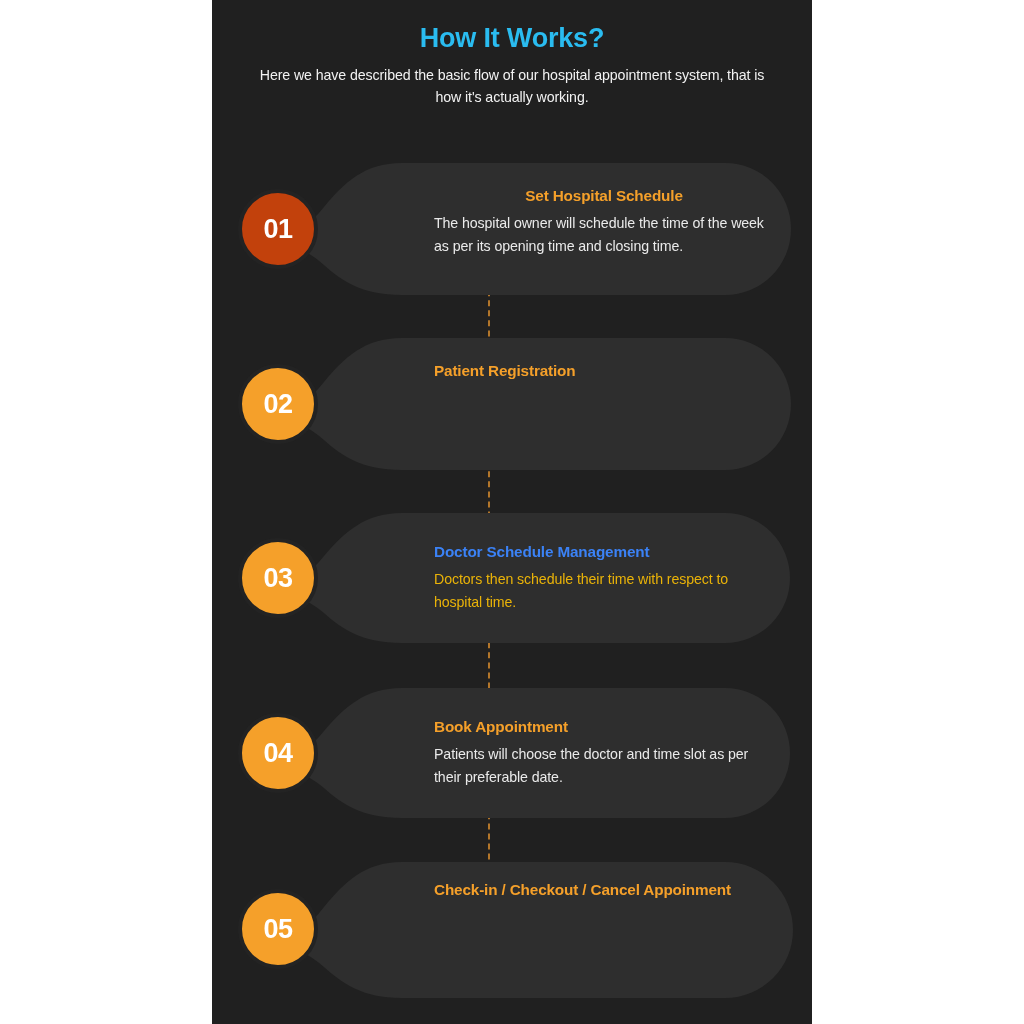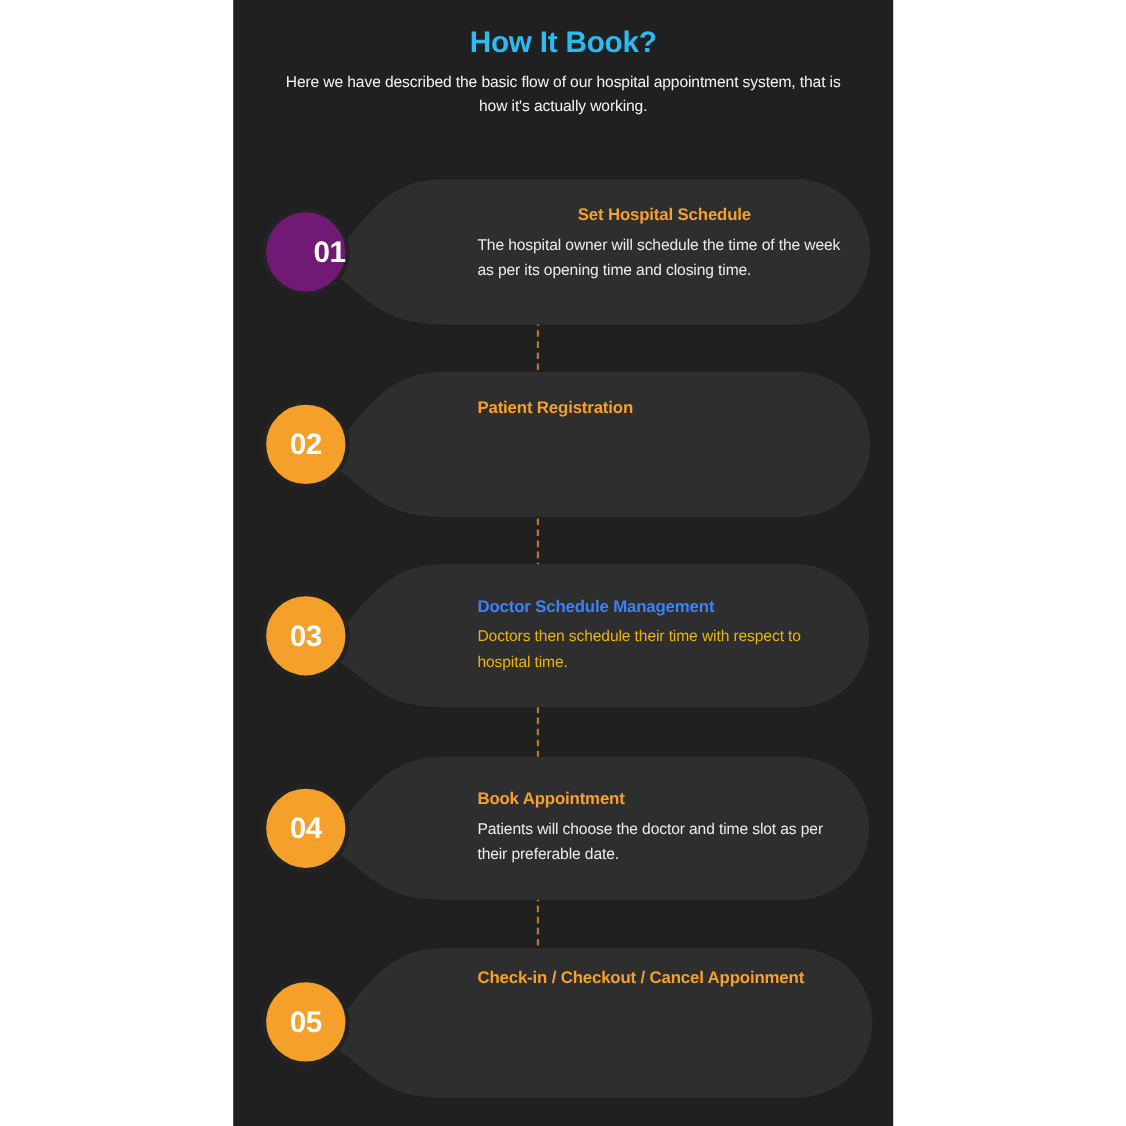--- a/index.html
+++ b/index.html
@@ -131,41 +131,41 @@
   }
 </style>
 </head>
 <body style="background: rgb(255, 255, 255);">
 
 <div id="root" style="background: rgb(255, 255, 255);">
 
   <div class="panel" style="background: rgb(32, 32, 32);">
 
     <div class="header">
-      <div class="header-title" style="color: rgb(42, 188, 240);">How It Book?</div>
+      <div class="header-title" style="color: rgb(42, 188, 240);">How It Works?</div>
       <div class="header-sub">Here we have described the basic flow of our hospital appointment system, that is how it's actually working.</div>
     </div>
 
     <div class="spine" style="border-left-color: rgb(179, 118, 42);"></div>
 
     <div class="steps">
 
       <div class="step" id="step-0" style="top:163px;">
         <svg class="bubble-svg" width="600" height="132" viewBox="0 0 600 132">
           <path d="M190 0 H513 A66 66 0 0 1 513 132 H190
                    C150 132 130 118 112 102
                    C96 88 80 80 58 78
                    C80 74 98 62 112 44
                    C132 20 152 0 190 0 Z" fill="#2e2e2e"></path>
         </svg>
         <div class="card-text" style="top:22px;">
           <div class="card-title" style="color: rgb(245, 160, 42); text-align: center;">Set Hospital Schedule</div>
           <div class="card-desc" style="color: rgb(234, 234, 234);">The hospital owner will schedule the time of the week as per its opening time and closing time.</div>
         </div>
-        <div class="badge" style="left: 26px; top: 26px; background: #701a75; justify-content: flex-end;">
+        <div class="badge" style="left: 26px; top: 26px; background: #c2410c;">
           <span class="badge-num">01</span>
         </div>
       </div>
 
       <div class="step" id="step-1" style="top:338px;">
         <svg class="bubble-svg" width="600" height="132" viewBox="0 0 600 132">
           <path d="M190 0 H513 A66 66 0 0 1 513 132 H190
                    C150 132 130 118 112 102
                    C96 88 80 80 58 78
                    C80 74 98 62 112 44

